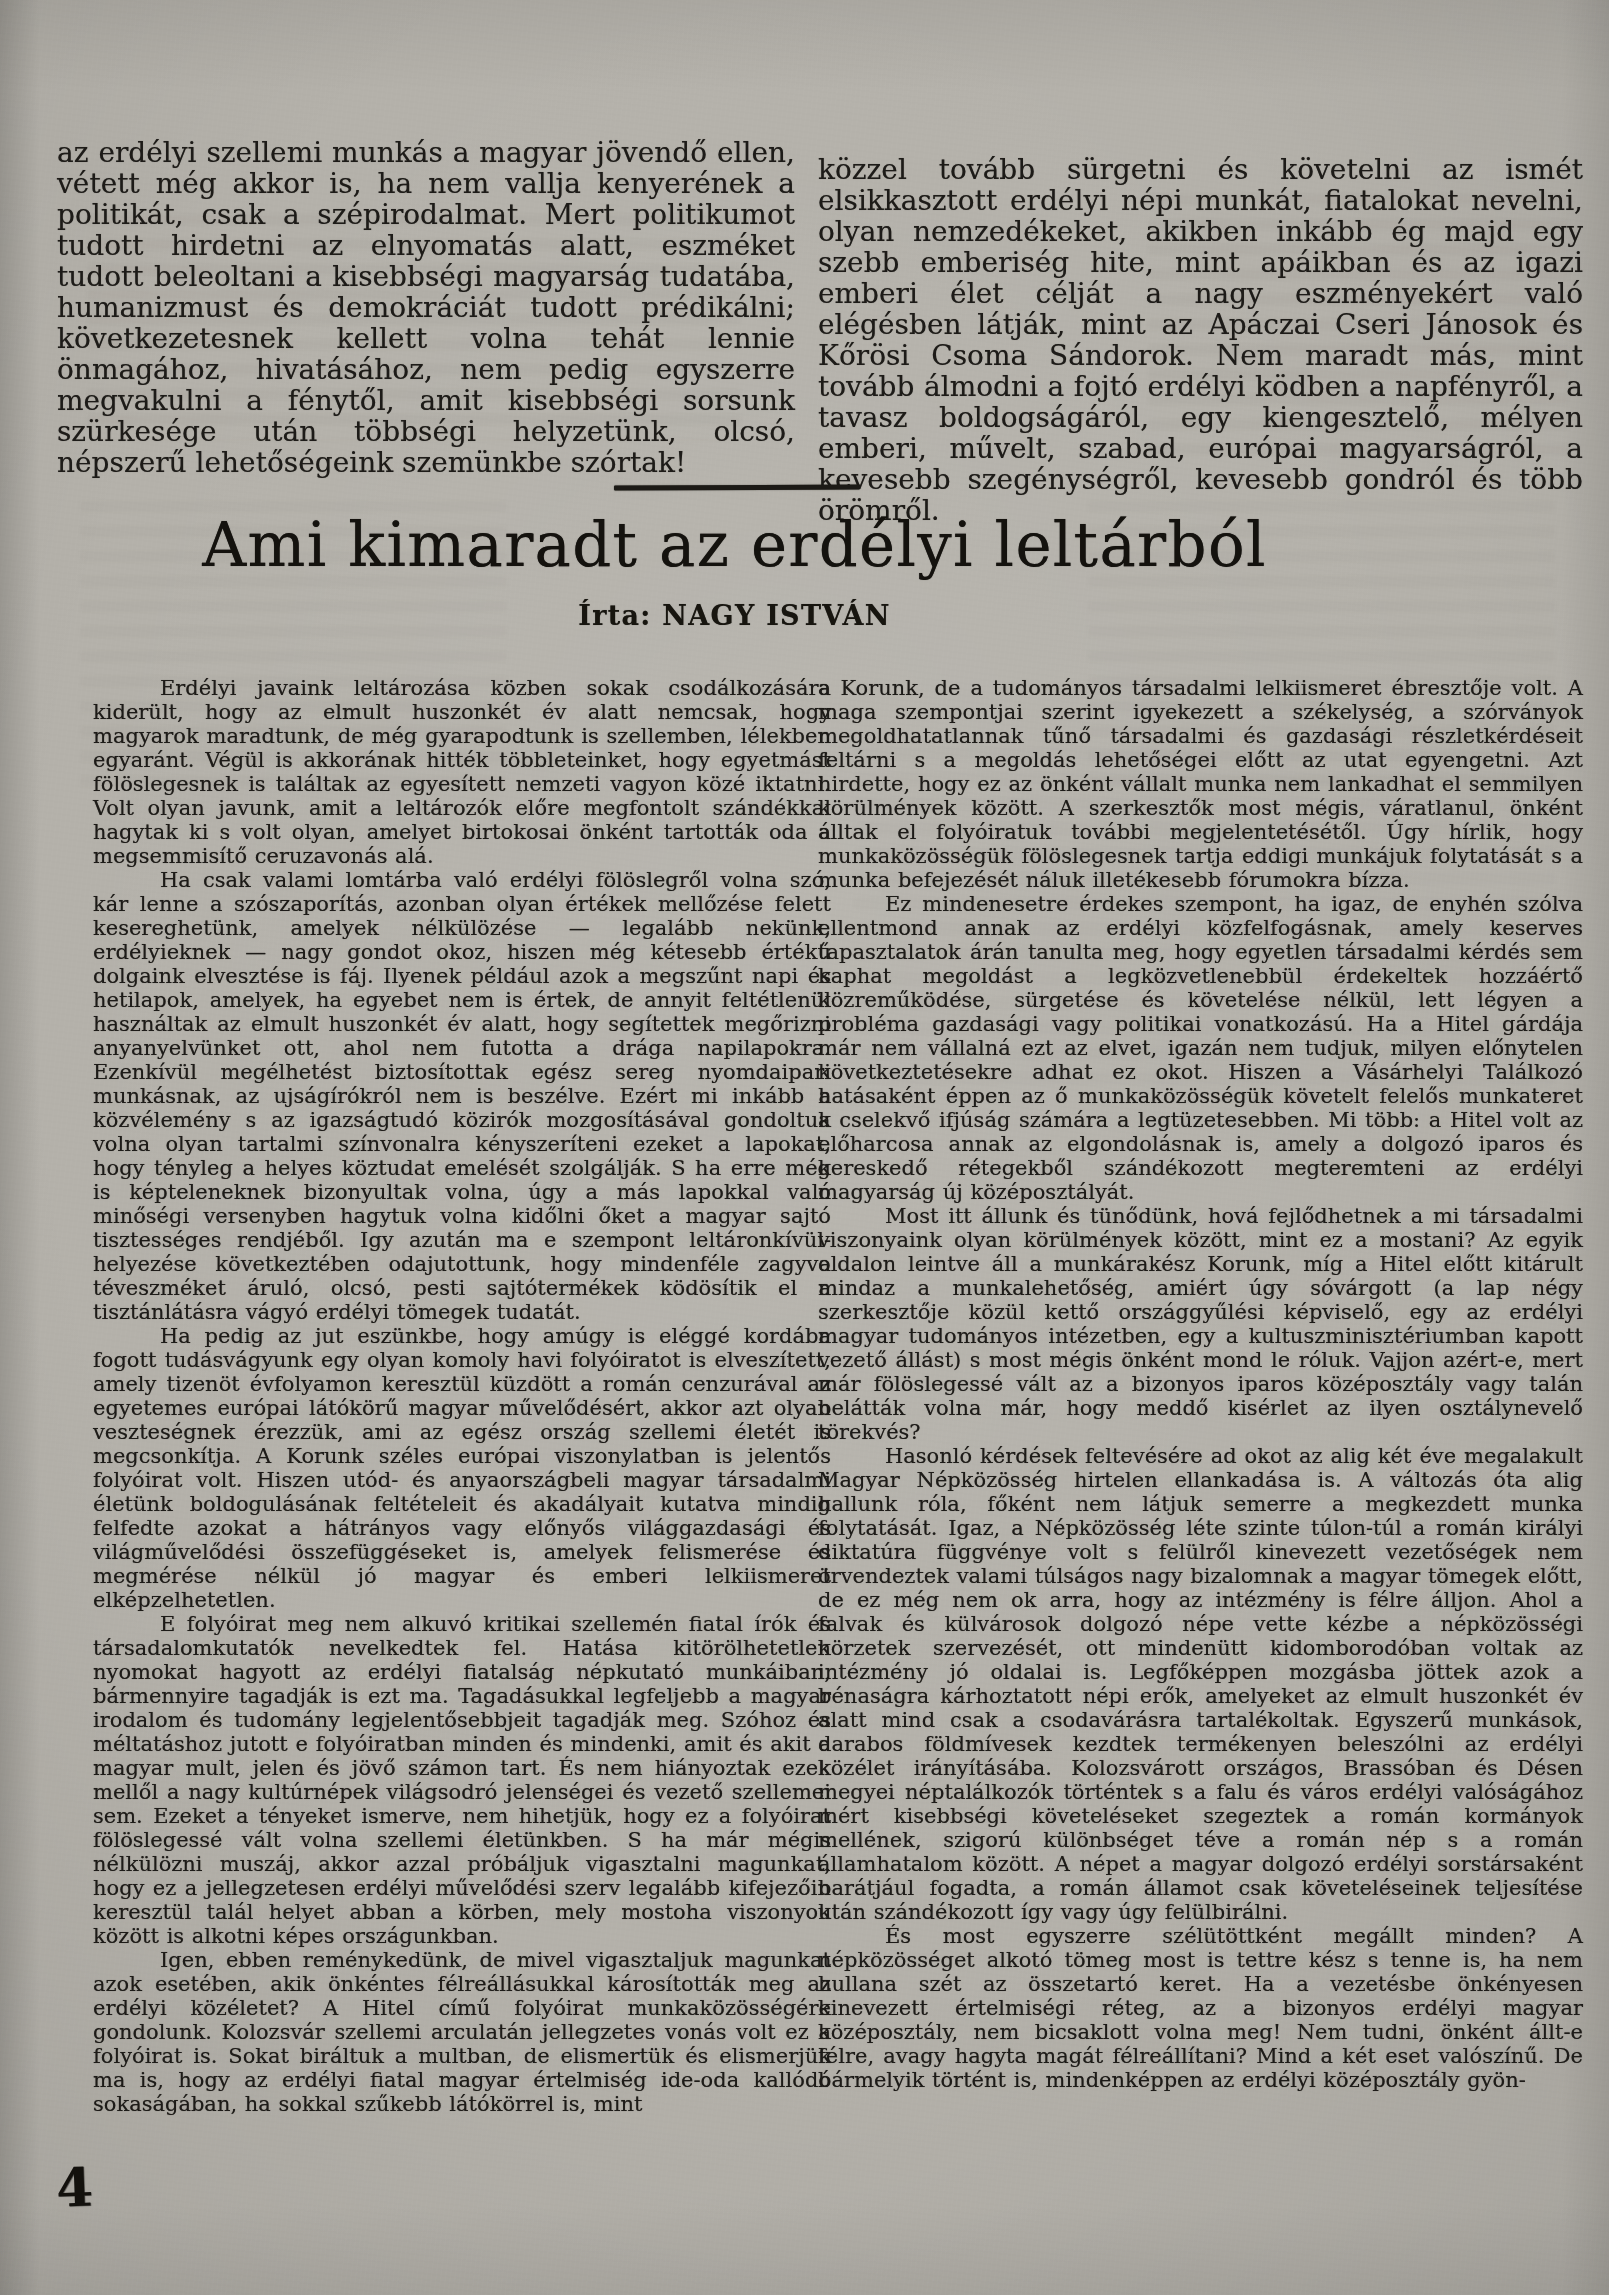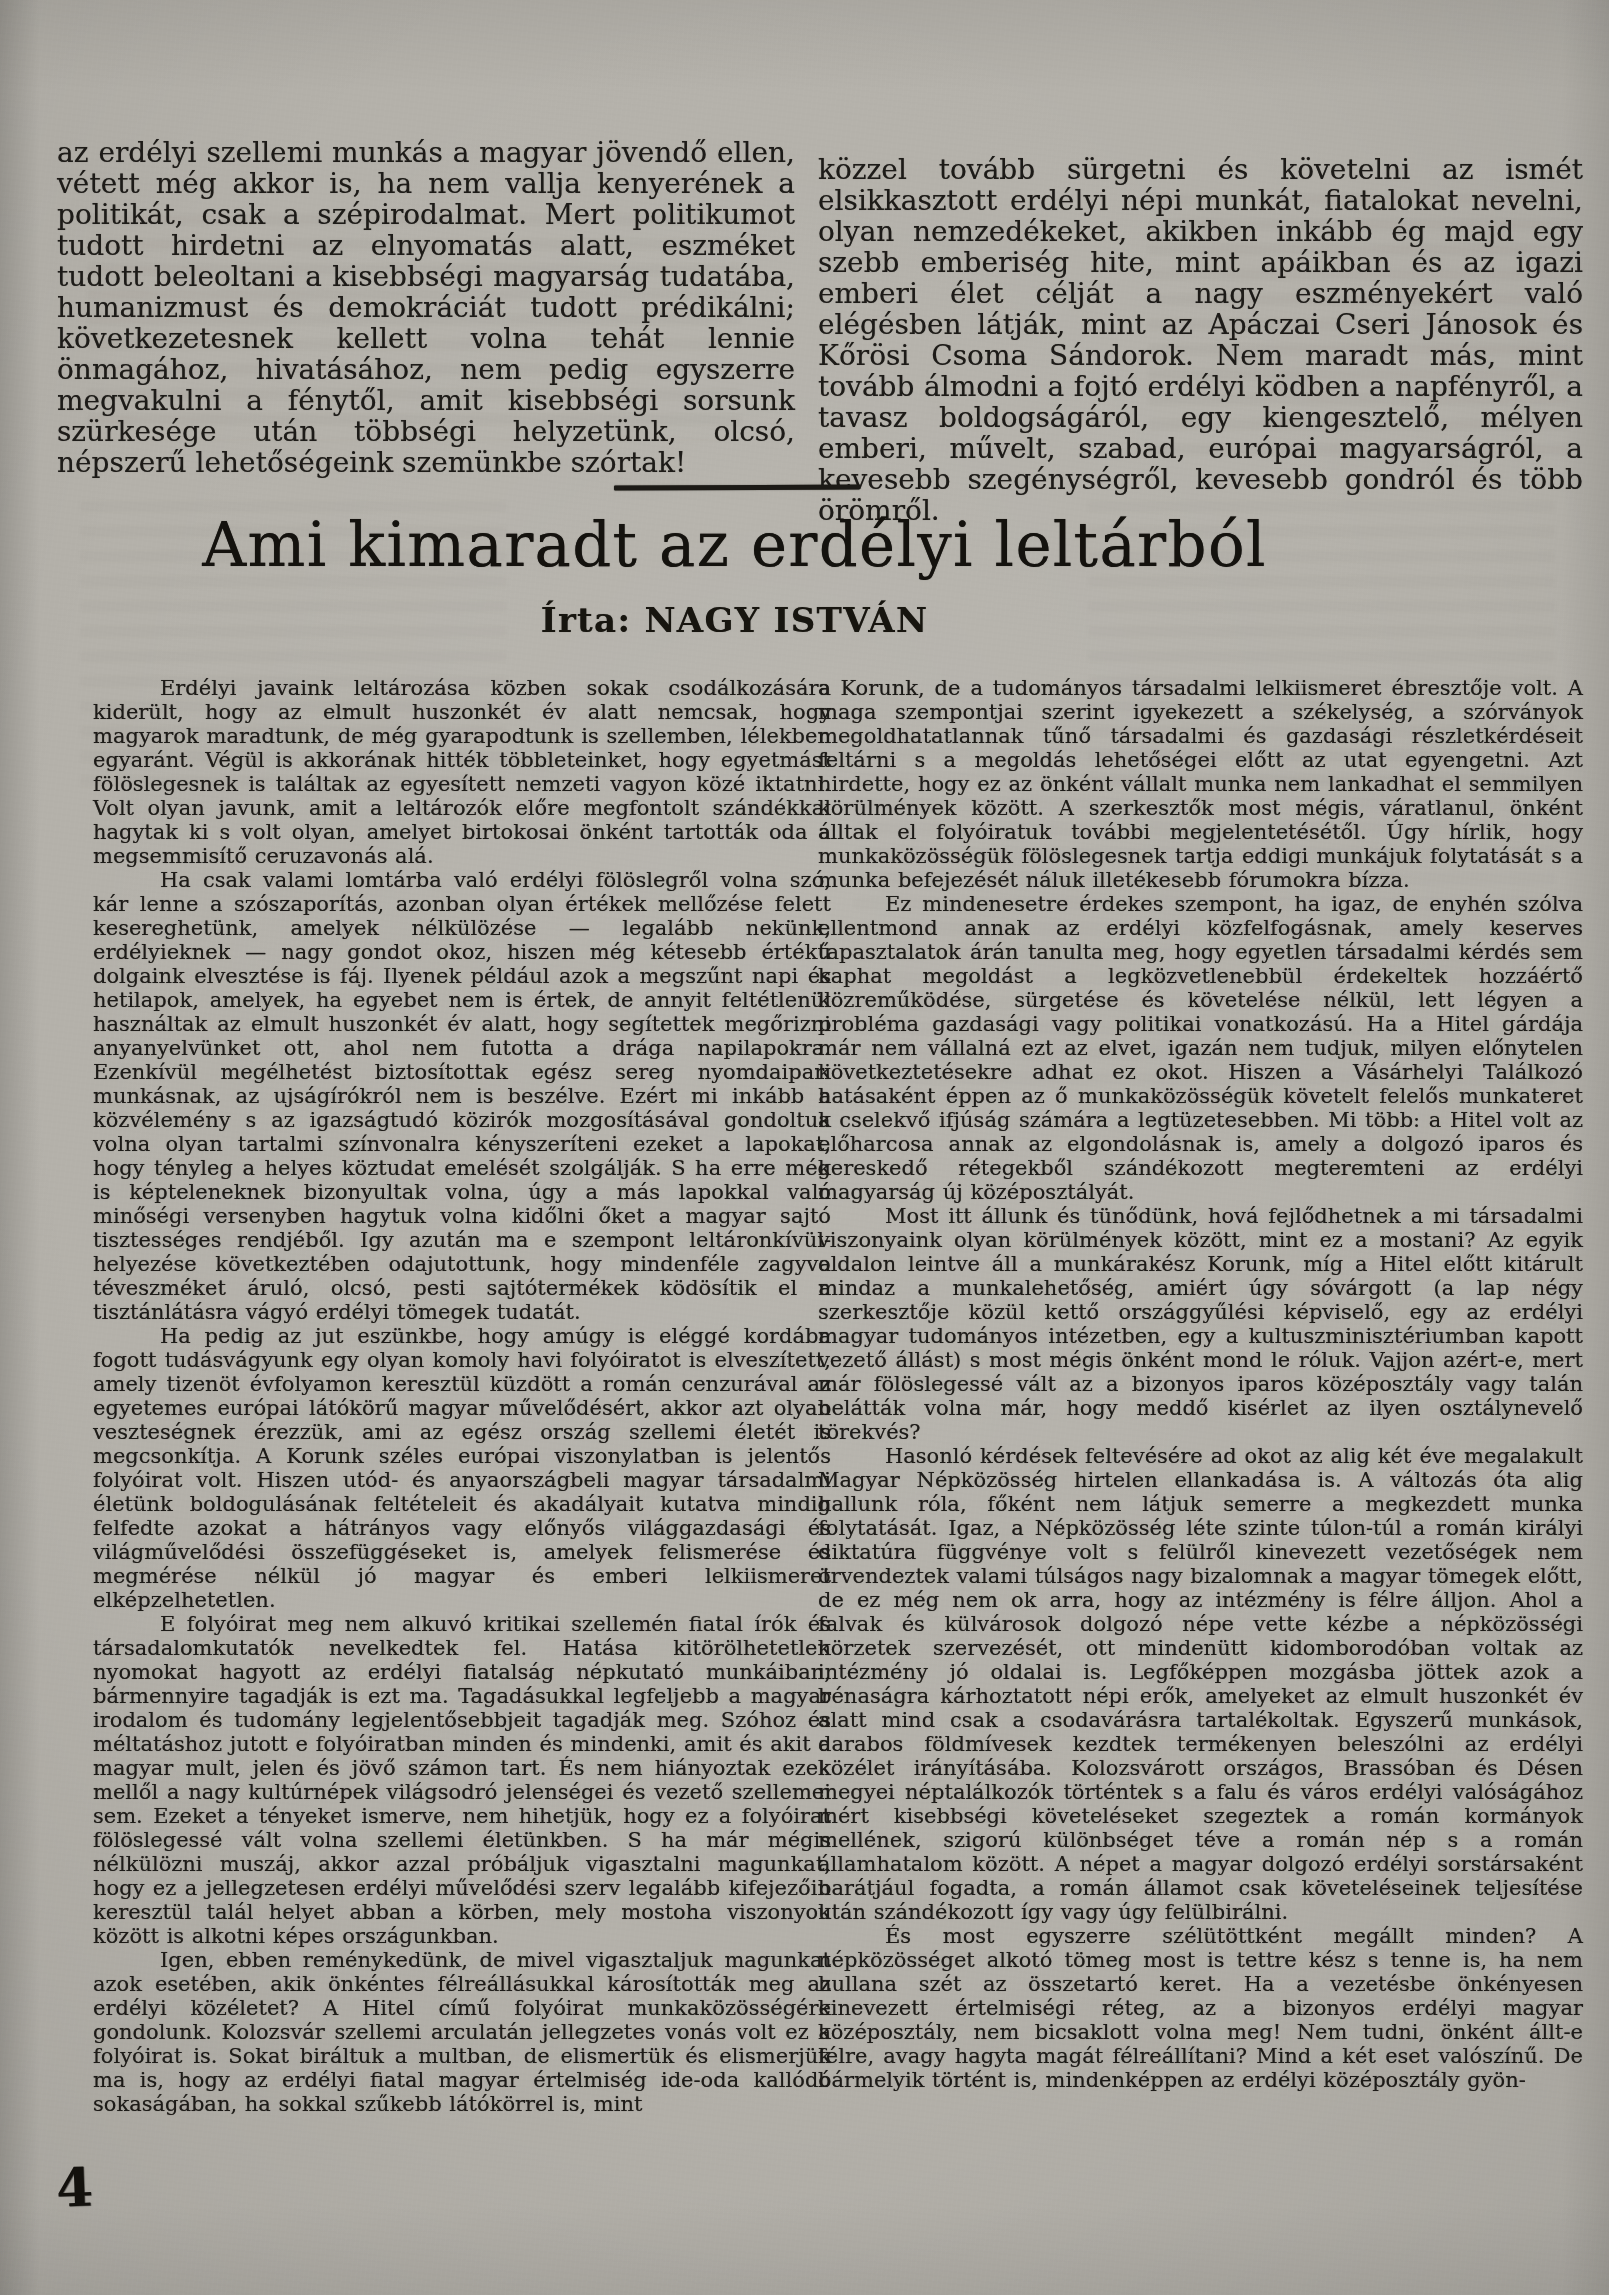--- a/index.html
+++ b/index.html
@@ -56,21 +56,21 @@
     box-shadow:0 0 1.3px rgba(20,18,14,0.6);
   }
 
   .article-header { position:absolute; left:57px; top:513px; width:1355px; text-align:center; }
   .article-title {
     margin:0; font-size:61px; line-height:1.05; font-weight:normal;
     letter-spacing:1.3px; color:#14120e;
     text-shadow:0 0 0.7px rgba(15,13,10,0.8);
   }
   .article-byline {
-    margin-top:23px; font-size:34px; font-weight:bold; letter-spacing:1.3px; color:#17150f;
+    margin-top:23px; font-size:27px; font-weight:bold; letter-spacing:1.3px; color:#17150f;
     text-shadow:0 0 0.7px rgba(15,13,10,0.6);
   }
 
   
   .body-col p {
     font-size:21px; line-height:24px; word-spacing:1px;
     text-shadow:0 0 0.7px rgba(26,23,18,0.6);
     text-indent:67px;
   }
   .body-col p.noindent { text-indent:0; }

